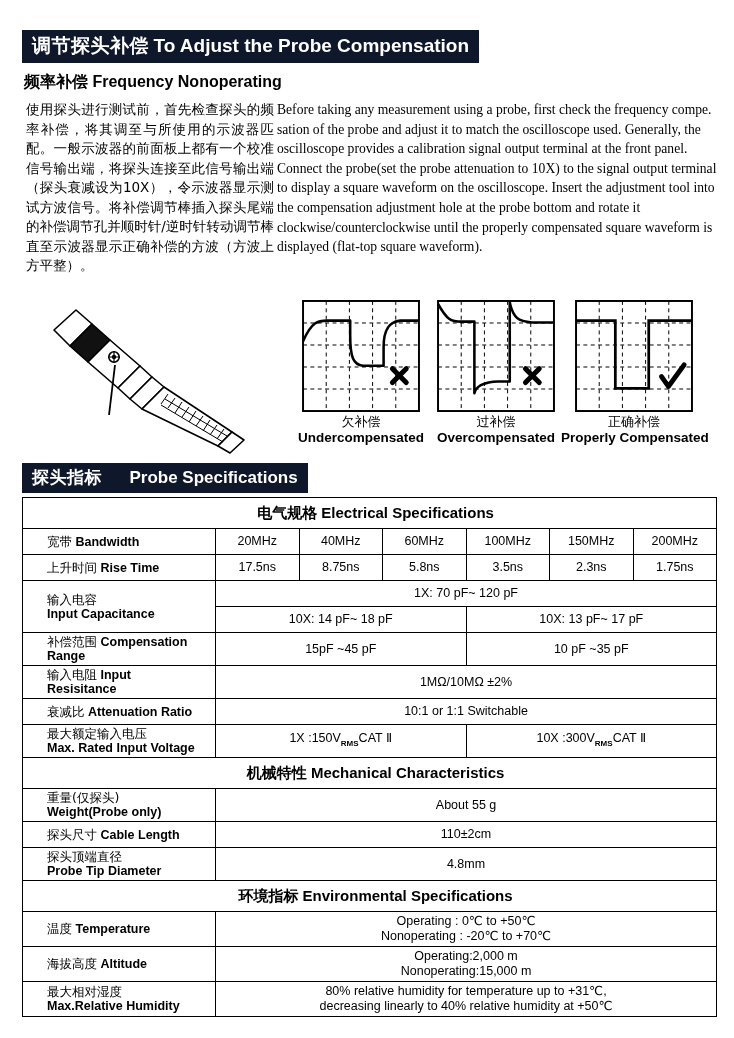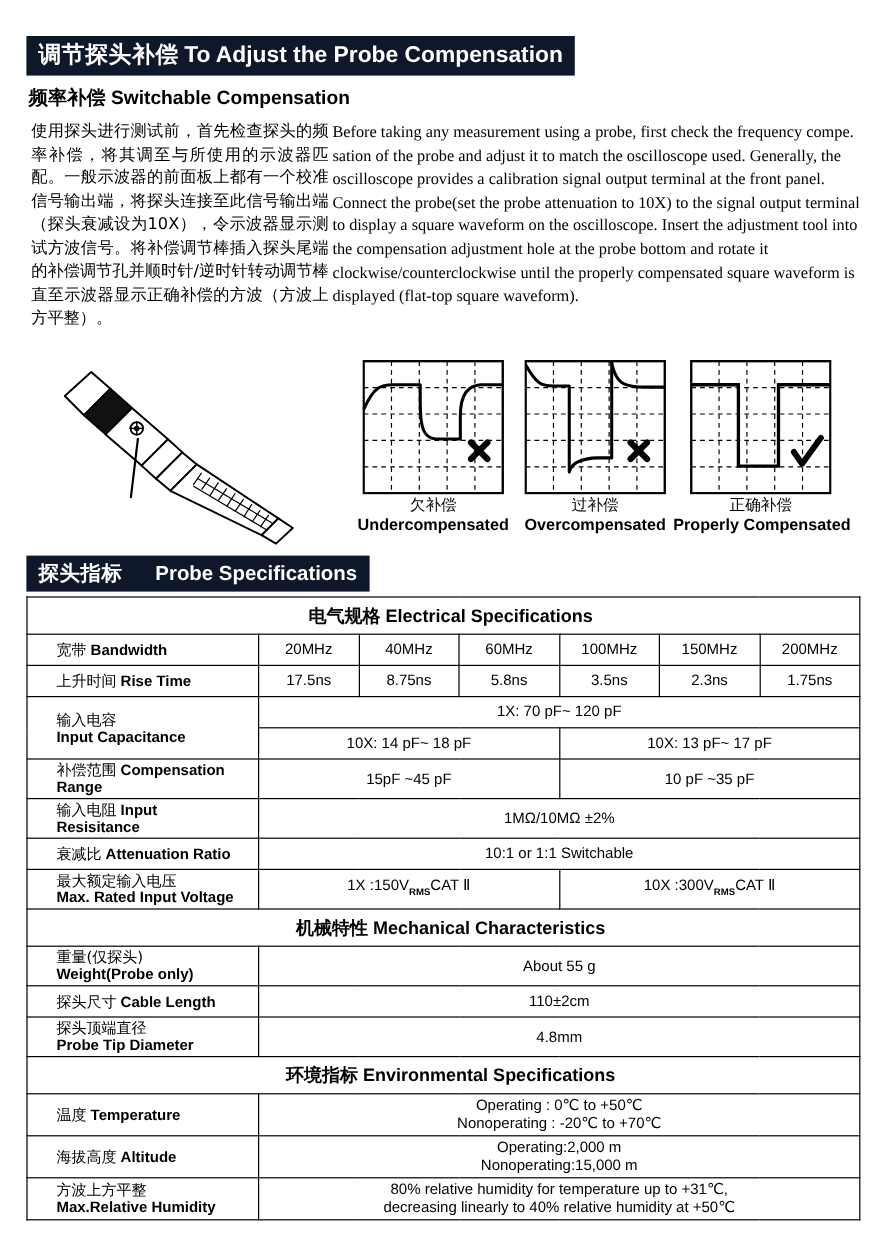--- a/index.html
+++ b/index.html
@@ -162,21 +162,21 @@
 
 <div class="page">
 
   <div id="main-banner" class="banner">
     <span class="cn">调节探头补偿</span>
     <span class="en">To Adjust the Probe Compensation</span>
   </div>
 
   <div id="sub-heading">
     <span class="cn">频率补偿</span>
-    <span class="en">Switchable Compensation</span>
+    <span class="en">Frequency Nonoperating</span>
   </div>
 
   <div id="cn-paragraph">使用探头进行测试前，首先检查探头的频率补偿，将其调至与所使用的示波器匹配。一般示波器的前面板上都有一个校准信号输出端，将探头连接至此信号输出端（探头衰减设为10X），令示波器显示测试方波信号。将补偿调节棒插入探头尾端的补偿调节孔并顺时针/逆时针转动调节棒直至示波器显示正确补偿的方波（方波上方平整）。</div>
   <div id="en-paragraph">Before taking any measurement using a probe, first check the frequency compe. sation of the probe and adjust it to match the oscilloscope used. Generally, the oscilloscope provides a calibration signal output terminal at the front panel. Connect the probe(set the probe attenuation to 10X) to the signal output terminal to display a square waveform on the oscilloscope. Insert the adjustment tool into the compensation adjustment hole at the probe bottom and rotate it clockwise/counterclockwise until the properly compensated square waveform is displayed (flat-top square waveform).</div>
 
   <svg id="probe-figure" viewBox="0 0 256 160">
     <g stroke="#000" stroke-width="1.6" fill="#fff" stroke-linejoin="round">
 
       <path d="M32 32 L54 12 L70 26 L48 48 Z"></path>
 
@@ -425,21 +425,21 @@
           <span class="lbl-en">Altitude</span>
         </td>
         <td class="value two-line" colspan="6">
           <span>Operating:2,000 m</span><br>
           <span>Nonoperating:15,000 m</span>
         </td>
       </tr>
 
       <tr>
         <td class="label two-line">
-          <span class="cnt">方波上方平整</span><br>
+          <span class="cnt">最大相对湿度</span><br>
           <span class="lbl-en">Max.Relative Humidity</span>
         </td>
         <td class="value two-line" colspan="6">
           <span>80% relative humidity for  temperature up to +31℃,</span><br>
           <span>decreasing linearly to 40% relative humidity at +50℃</span>
         </td>
       </tr>
     </tbody>
   </table>
 

